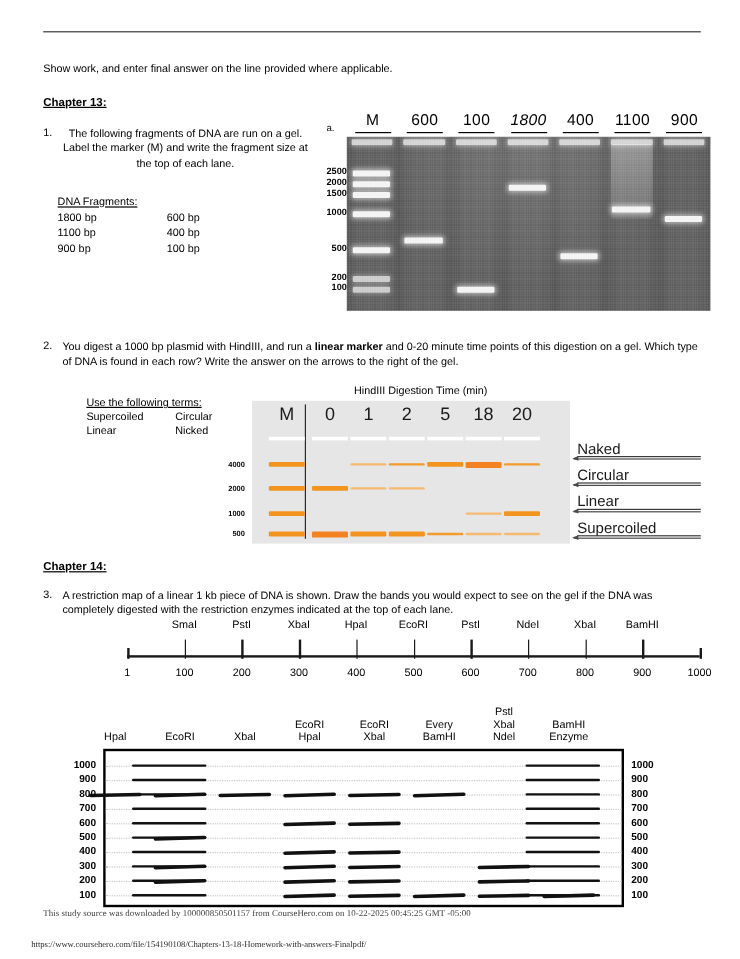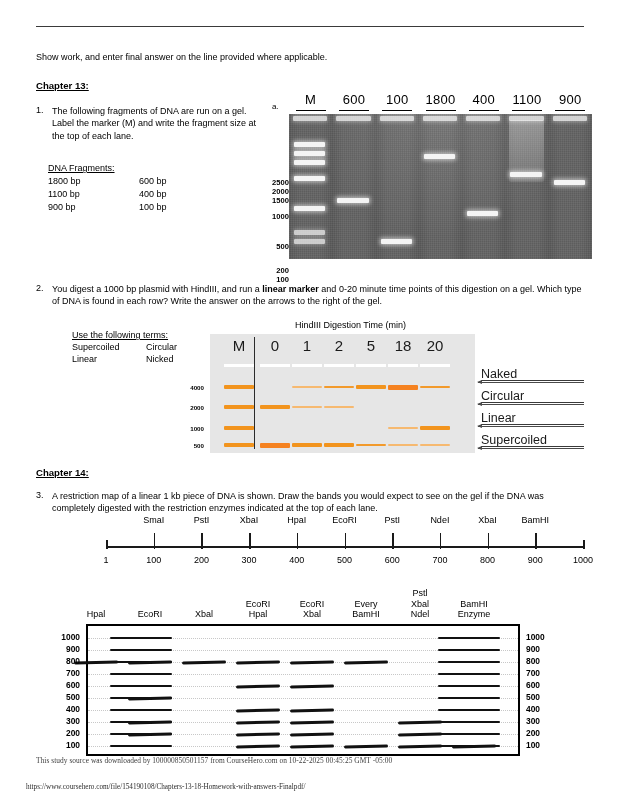--- a/index.html
+++ b/index.html
@@ -48,21 +48,21 @@
      background:linear-gradient(90deg,rgba(255,255,255,0),rgba(255,255,255,.055) 25%,rgba(255,255,255,.055) 75%,rgba(255,255,255,0));}
   .gA-well{position:absolute;height:5px;border-radius:1px;
      background:rgba(255,255,255,.72);
      box-shadow:0 0 4px 1px rgba(255,255,255,.38);}
   .gA-band{position:absolute;height:5px;border-radius:1px;
      background:#f4f4f4;box-shadow:0 0 4px 1.5px rgba(255,255,255,.55);}
   .gA-band.dim{background:rgba(235,235,235,.78);box-shadow:0 0 4px 1px rgba(255,255,255,.3);}
   .gA-smear{position:absolute;border-radius:2px;
      background:linear-gradient(180deg,rgba(255,255,255,.30),rgba(255,255,255,.10));}
   .gA-mklabel{position:absolute;right:0;font-size:7.6px;font-weight:bold;
-     text-align:right;line-height:8px;margin-top:40px;}
+     text-align:right;line-height:8px;}
 
   
   .terms-title{position:absolute;left:72px;top:330px;font-size:9px;text-decoration:underline;}
   .term{position:absolute;font-size:9px;}
   .gelB-caption{position:absolute;left:295px;top:320px;font-size:9px;}
 
   
   #gelB{position:absolute;left:210px;top:334px;width:265px;height:119px;background:#e6e6e6;}
   .gB-colhead{position:absolute;top:3px;font-size:15px;text-align:center;color:#1a1a1a;}
   .gB-divider{position:absolute;left:44px;top:3px;width:1.3px;height:112px;background:#2b2b2b;}
@@ -102,40 +102,40 @@
 <body>
 
 <div class="page">
 
   <div class="rule-top"></div>
   <div class="subhdr">Show work, and enter final answer on the line provided where applicable.</div>
 
   <div class="chapter" style="left:36px;top:80px;">Chapter 13:</div>
 
   <div class="qnum" style="left:36px;top:105px;">1.</div>
-  <div class="qtxt" style="left:52px;top:105px;width:205px;">The following fragments of DNA are run on a gel. Label the marker (M) and write the fragment size at the top of each lane.</div>
+  <div class="qtxt" style="left:52px;top:105px;width:205px;text-align:center;">The following fragments of DNA are run on a gel. Label the marker (M) and write the fragment size at the top of each lane.</div>
 
   <div class="frag-title">DNA Fragments:</div>
   <div class="frag" style="left:48px;top:176px;">1800 bp</div>
   <div class="frag" style="left:48px;top:189px;">1100 bp</div>
   <div class="frag" style="left:48px;top:202px;">900 bp</div>
   <div class="frag" style="left:139px;top:176px;">600 bp</div>
   <div class="frag" style="left:139px;top:189px;">400 bp</div>
   <div class="frag" style="left:139px;top:202px;">100 bp</div>
 
   <div id="gelA-wrap">
     <span class="gelA-letter">a.</span>
     <div id="gelA-heads">
         <div class="gelA-head" style="left: 17px; width: 43.2857px;">M</div>
         <div class="gelA-headline" style="left: 23.6429px; width: 30px;"></div>
         <div class="gelA-head" style="left: 60.2857px; width: 43.2857px;">600</div>
         <div class="gelA-headline" style="left: 66.9286px; width: 30px;"></div>
         <div class="gelA-head" style="left: 103.571px; width: 43.2857px;">100</div>
         <div class="gelA-headline" style="left: 110.214px; width: 30px;"></div>
-        <div class="gelA-head" style="left: 146.857px; width: 43.2857px;">1800</div>
+        <div class="gelA-head" style="left: 146.857px; width: 43.2857px; font-style: italic;">1800</div>
         <div class="gelA-headline" style="left: 153.5px; width: 30px;"></div>
         <div class="gelA-head" style="left: 190.143px; width: 43.2857px;">400</div>
         <div class="gelA-headline" style="left: 196.786px; width: 30px;"></div>
         <div class="gelA-head" style="left: 233.429px; width: 43.2857px;">1100</div>
         <div class="gelA-headline" style="left: 240.071px; width: 30px;"></div>
         <div class="gelA-head" style="left: 276.714px; width: 43.2857px;">900</div>
         <div class="gelA-headline" style="left: 283.357px; width: 30px;"></div>
       </div>
     <div id="gelA">
       <div class="gA-noise"></div>

